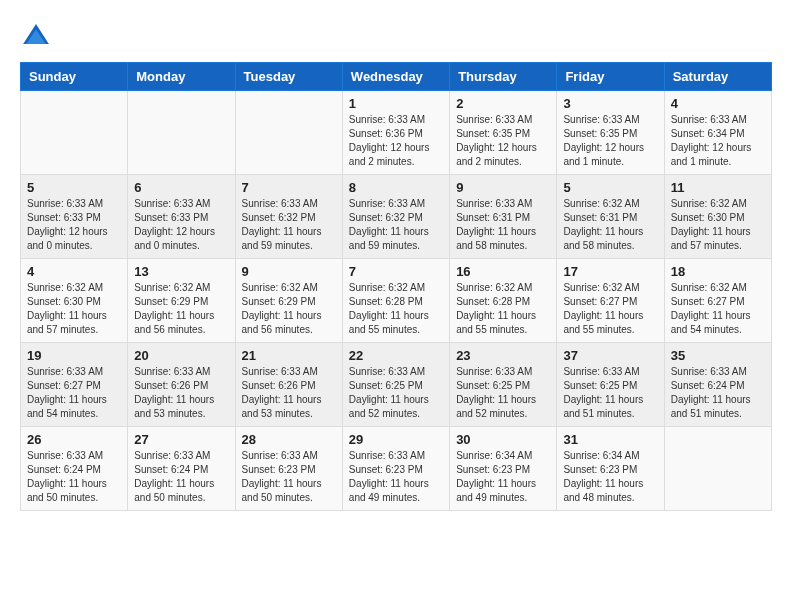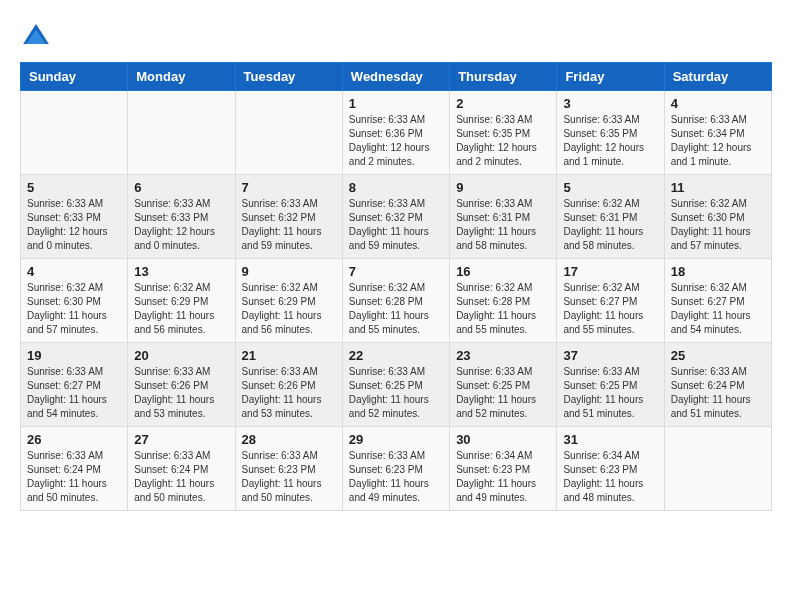--- a/index.html
+++ b/index.html
@@ -221,21 +221,21 @@
         </td>
         <td>
           <span class="day-num">23</span>
           <div class="day-info">Sunrise: 6:33 AM<br>Sunset: 6:25 PM<br>Daylight: 11 hours<br>and 52 minutes.</div>
         </td>
         <td>
           <span class="day-num">37</span>
           <div class="day-info">Sunrise: 6:33 AM<br>Sunset: 6:25 PM<br>Daylight: 11 hours<br>and 51 minutes.</div>
         </td>
         <td>
-          <span class="day-num">25</span>
+          <span class="day-num">35</span>
           <div class="day-info">Sunrise: 6:33 AM<br>Sunset: 6:24 PM<br>Daylight: 11 hours<br>and 51 minutes.</div>
         </td>
       </tr>
       <tr>
         <td>
           <span class="day-num">26</span>
           <div class="day-info">Sunrise: 6:33 AM<br>Sunset: 6:24 PM<br>Daylight: 11 hours<br>and 50 minutes.</div>
         </td>
         <td>
           <span class="day-num">27</span>

